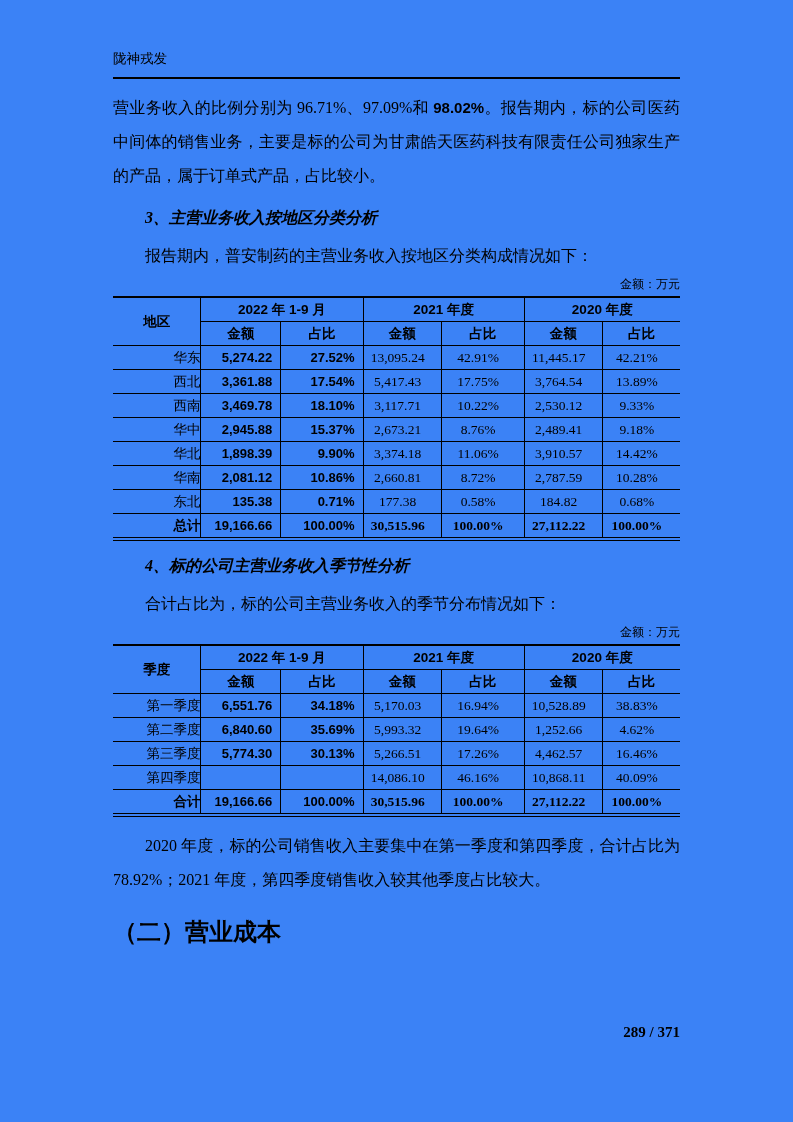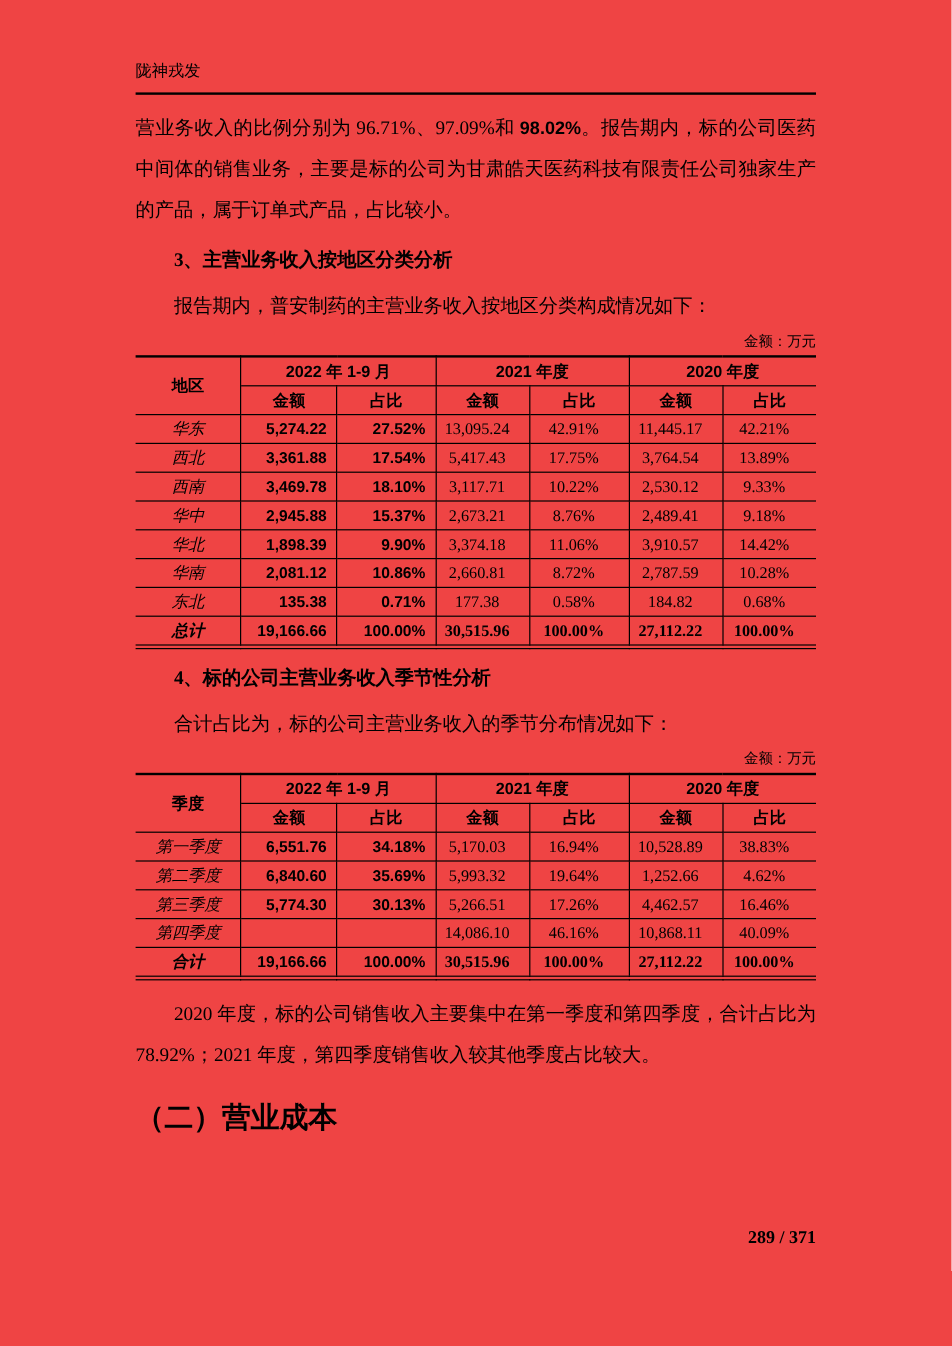--- a/index.html
+++ b/index.html
@@ -1,52 +1,52 @@
 <!DOCTYPE html>
 <html><head>
 <meta charset="utf-8">
 <style>
   html,body { margin:0; padding:0; background:#ffffff; }
   .page {
     width:793px; height:1122px; position:relative; box-sizing:border-box;
-    background:#ef4444; color:#000;
+    background:#3b82f6; color:#000;
     font-family:"Liberation Serif","DejaVu Serif",serif;
     padding:50px 113px 0 113px; overflow:hidden;
   }
   .doc-header {
     display:flex; justify-content:space-between; align-items:flex-end;
     border-bottom:2px solid #000; padding-bottom:9px;
   }
   .doc-header .hl { font-size:13.5px; }
   .doc-header .hr { font-size:12.5px; }
   p { margin:0; font-size:16px; line-height:34px; text-align:justify; }
   .p1 { margin-top:12px; }
   .indent { text-indent:2em; }
   .sub-heading {
     font-weight:bold; font-size:16px; line-height:34px; text-indent:2em;
-    margin:8px 0 0 0; text-align:left;
+    margin:8px 0 0 0; text-align:left;font-style:italic;
   }
   .bold-sans { font-family:Liberation Sans, sans-serif; font-weight:bold; font-size:15px; }
   .unit-label { text-align:right; font-size:12px; line-height:18px; margin:2px 0 3px 0; }
   .mt10 { margin-top:10px; }
   .mt8  { margin-top:8px; }
   .mt4  { margin-top:4px; }
   .mt12 { margin-top:12px; }
   table {
     width:100%; border-collapse:collapse; table-layout:fixed;
     border-top:2.5px solid #000; border-bottom:4px double #000;
   }
   th, td { border:1px solid #000; height:23px; padding:0 0; overflow:hidden; white-space:nowrap; }
   tr > *:first-child { border-left:none; }
   tr > *:last-child  { border-right:none; }
   thead th {
     font-family:"Liberation Sans","DejaVu Sans",sans-serif;
     font-weight:bold; font-size:13.5px; text-align:center;
   }
-  td.c-label { text-align:center; font-size:13.5px;font-style:italic; }
+  td.c-label { text-align:right; font-size:13.5px; }
   td.c1, td.c2 {
     font-family:"Liberation Sans","DejaVu Sans",sans-serif;
     font-weight:bold; font-size:13px; text-align:right; padding-right:8px;
   }
   td.c3, td.c4, td.c5, td.c6 {
     font-size:13.5px; text-align:center; padding-right:9px;
     font-family:"Liberation Serif","DejaVu Serif",serif;
   }
   tr.total td { font-weight:bold; }
   .section-heading {

